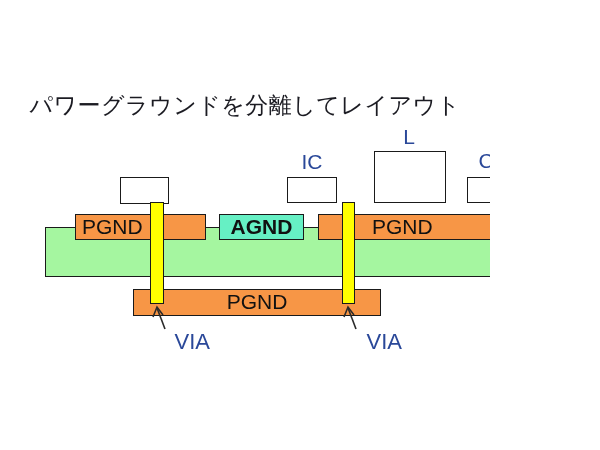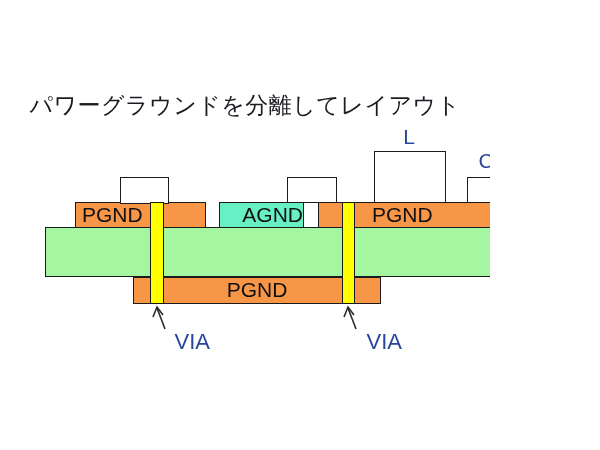--- a/index.html
+++ b/index.html
@@ -58,23 +58,24 @@
   .clabel-l   { left: 389px; top: 126px; width: 40px; }
   .clabel-co  { left: 466px; top: 150px; width: 52px; }
 
   
   .plane {
     border: 1.6px solid var(--outline-black);
     color: #111;
     font-size: 21px;
     line-height: 23px;
     z-index: 2;
+    margin-top: 12px;
   }
   .pgnd { background: var(--copper-orange); }
-  .agnd { background: var(--agnd-cyan); text-align: right; }
+  .agnd { background: var(--agnd-cyan); text-align: center; font-weight: bold; }
   .pgnd-top-left  { left: 75px;  top: 202px; width: 131px; height: 26px; padding-left: 6px; }
   .agnd-top       { left: 219px; top: 202px; width: 85px;  height: 26px; }
   .pgnd-top-right { left: 318px; top: 202px; width: 219px; height: 26px; padding-left: 53px; }
   .substrate {
     left: 45px; top: 227px; width: 516px; height: 50px;
     background: var(--substrate-green);
     border: 1.6px solid var(--outline-black);
     z-index: 1;
   }
   .pgnd-bottom { left: 133px; top: 277px; width: 248px; height: 27px; text-align: center; }
@@ -101,20 +102,21 @@
   .via-label-left  { left: 148px; top: 329px; width: 62px; }
   .via-label-right { left: 340px; top: 329px; width: 62px; }
 </style>
 </head>
 <body>
 
 <div class="canvas">
 
   <div class="abs title">パワーグラウンドを分離してレイアウト</div>
 
+  <div class="abs clabel clabel-ic">IC</div>
   <div class="abs clabel clabel-l">L</div>
   <div class="abs clabel clabel-co">
     <span>C</span><span class="sub">O</span>
   </div>
 
   <div class="abs comp comp-cin"></div>
   <div class="abs comp comp-ic"></div>
   <div class="abs comp comp-l"></div>
   <div class="abs comp comp-co"></div>
 

